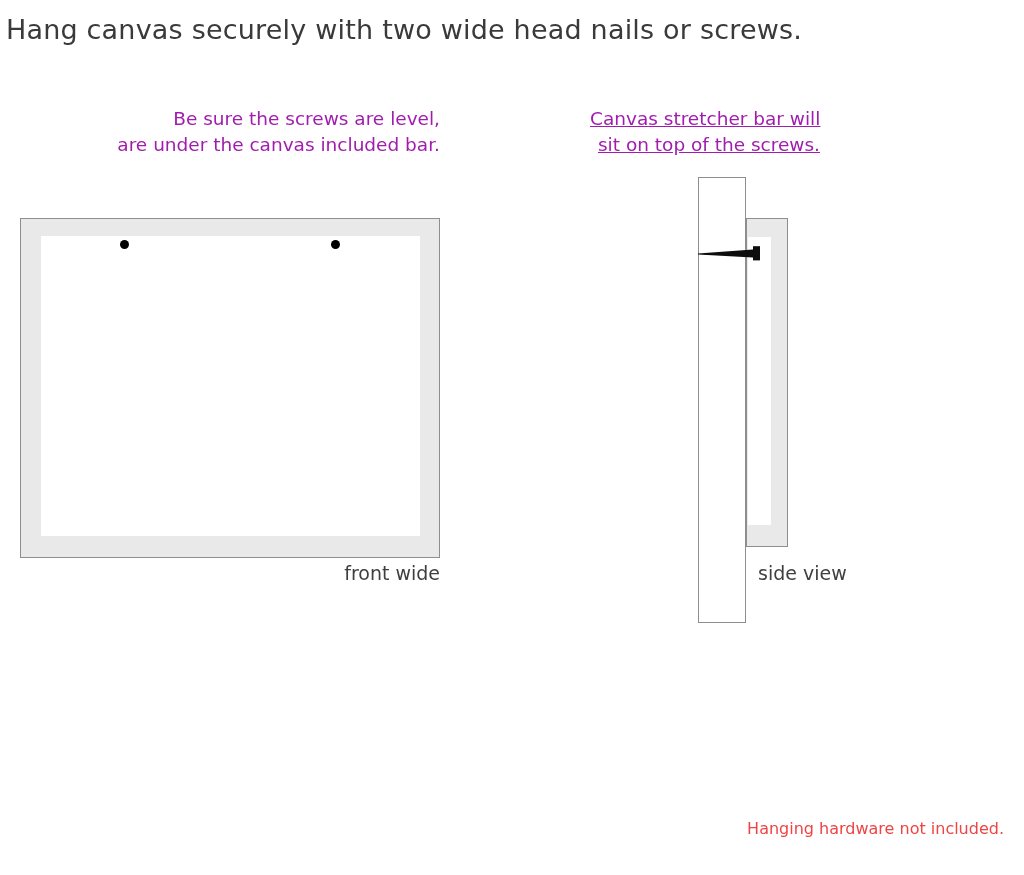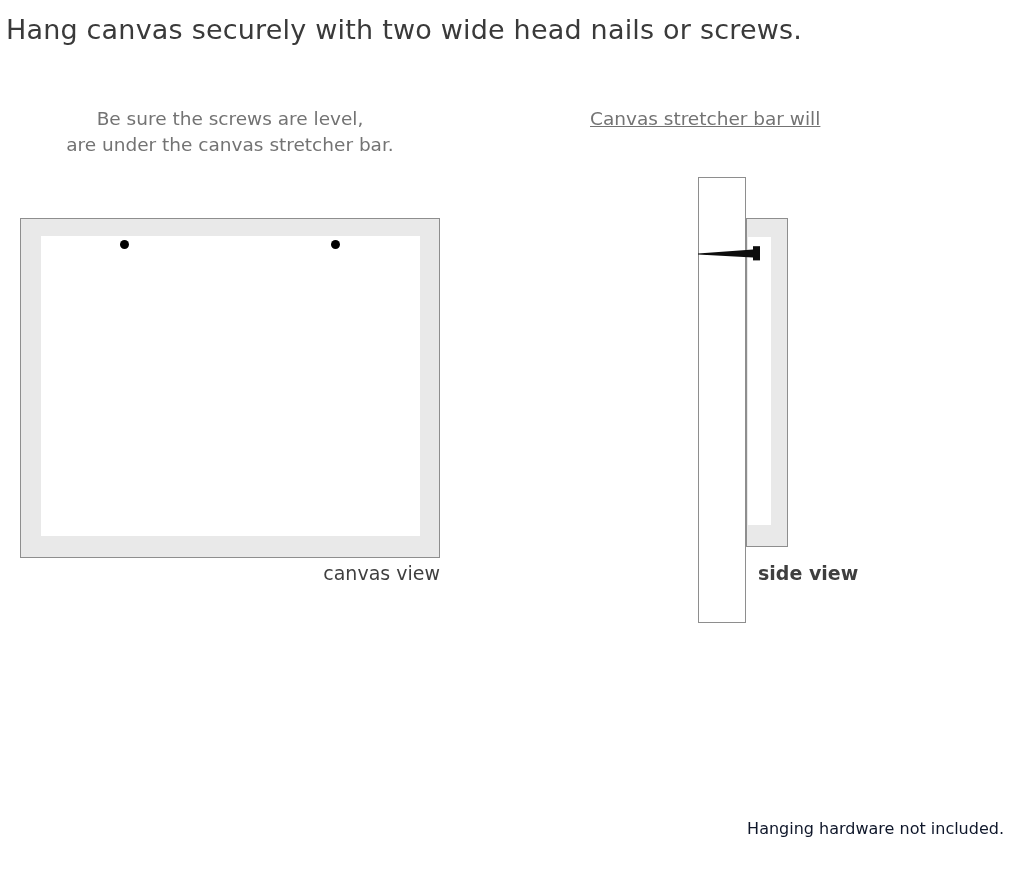--- a/index.html
+++ b/index.html
@@ -26,24 +26,24 @@
     font-size: 27px;
     font-weight: 400;
     letter-spacing: 0.2px;
     color: #3a3a3a;
     white-space: nowrap;
   }
 
   
   .caption {
     position: absolute;
-    text-align: center;
+    text-align: right;
     font-size: 18.5px;
     line-height: 25.5px;
-    color: #737373;
+    color: #a21caf;
   }
   .caption-left {
     left: 20px;
     top: 106px;
     width: 420px;
   }
   .caption-right {
     left: 590px;
     top: 106px;
     width: 230px;
@@ -96,21 +96,20 @@
   .label-front {
     left: 240px;
     top: 562px;
     width: 200px;
     text-align: right;
   }
   .label-side {
     left: 758px;
     top: 562px;
     text-align: left;
-    font-weight: bold;
   }
 
   
   .side-view {
     position: absolute;
     left: 698px;
     top: 177px;
     width: 120px;
     height: 450px;
   }
@@ -152,45 +151,46 @@
   .screw-side svg { display: block; }
 
   
   .footer-note {
     position: absolute;
     right: 20px;
     top: 818px;
     text-align: right;
     font-size: 16px;
     line-height: 22px;
-    color: #0f172a;
+    color: #ef4444;
   }
   .footer-note .line { display: block; white-space: nowrap; }
 </style>
 </head>
 <body>
 
 <div class="title">Hang canvas securely with two wide head nails or screws.</div>
 
 <div class="caption caption-left">
   <span class="line">Be sure the screws are level,</span>
-  <span class="line">are under the canvas stretcher bar.</span>
+  <span class="line">are under the canvas included bar.</span>
 </div>
 
 <div class="caption caption-right">
   <span class="line">Canvas stretcher bar will</span>
+  <span class="line">sit on top of the screws.</span>
 </div>
 
 <div class="front-view">
   <div class="canvas-frame"></div>
   <div class="canvas-inner"></div>
   <div class="screw-dot screw-dot-left"></div>
   <div class="screw-dot screw-dot-right"></div>
 </div>
-<div class="view-label label-front">canvas view</div>
+<div class="view-label label-front">front wide</div>
 
 <div class="side-view">
   <div class="wall-plane"></div>
   <div class="stretcher-bar"></div>
   <div class="stretcher-inner"></div>
   <div class="screw-side">
     <svg width="64" height="20" viewBox="0 0 64 20" xmlns="http://www.w3.org/2000/svg">
 
       <polygon points="0,10.4 55,6.6 55,14.6 0,11.6" fill="#0d0d0d"></polygon>
 

